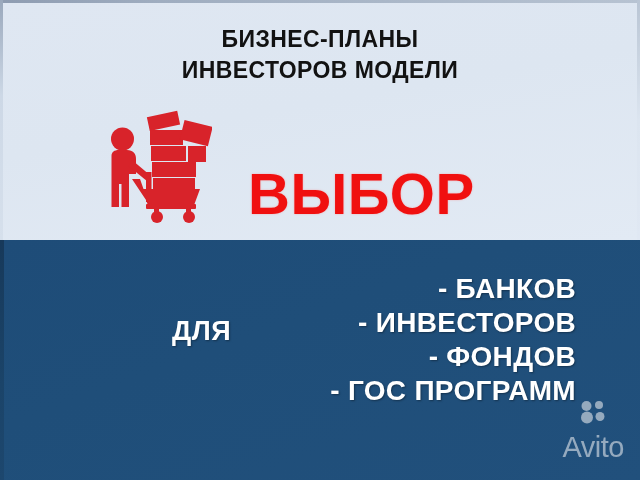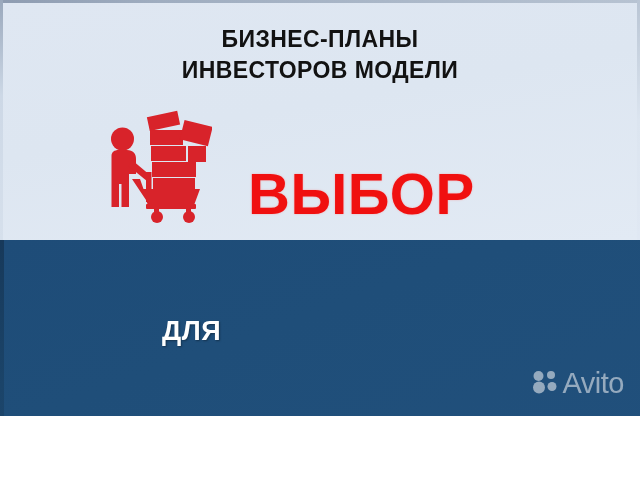--- a/index.html
+++ b/index.html
@@ -3,21 +3,21 @@
 <meta charset="utf-8">
 <style>
   html, body {
     margin: 0;
     padding: 0;
     background: #ffffff;
   }
   #poster {
     position: relative;
     width: 640px;
-    height: 416px;
+    height: 480px;
     overflow: hidden;
     font-family: "Liberation Sans", sans-serif;
     background: #1f4d77;
   }
 
   
   .top-panel {
     position: absolute;
     left: 0;
     top: 0;
@@ -94,21 +94,21 @@
   .bottom-left-edge {
     position: absolute;
     left: 0; top: 240px;
     width: 4px; height: 240px;
     background: linear-gradient(180deg,#17395a 0%, #1b4469 60%, #1d476e 100%);
   }
 
   
   .dlya {
     position: absolute;
-    left: 162px;
+    left: 172px;
     top: 318px;
     color: #ffffff;
     font-weight: bold;
     font-size: 27px;
     letter-spacing: 0.5px;
     line-height: 1;
     text-shadow: 1px 1px 2px rgba(0,0,0,0.35);
   }
 
   
@@ -129,20 +129,21 @@
 
   
   .watermark {
     position: absolute;
     right: 16px;
     bottom: 18px;
     display: flex;
     align-items: center;
     gap: 5px;
     opacity: 0.72;
+    flex-direction: column;
   }
   .wm-dots { display: block; }
   .wm-text {
     color: #c2cdd9;
     font-size: 29px;
     font-weight: normal;
     letter-spacing: -0.5px;
     line-height: 1;
     font-family: "Liberation Sans", sans-serif;
   }
@@ -203,20 +204,26 @@
     </svg>
   </div>
 
   <div class="vybor">ВЫБОР</div>
 
   <div class="bottom-panel"></div>
   <div class="bottom-left-edge"></div>
 
   <div class="dlya">ДЛЯ</div>
 
+  <div class="audience-list">
+    <span class="item">- БАНКОВ</span>
+    <span class="item">- ИНВЕСТОРОВ</span>
+    <span class="item">- ФОНДОВ</span>
+    <span class="item">- ГОС ПРОГРАММ</span>
+  </div>
 
   <div class="watermark">
     <span class="wm-dots">
       <svg width="26" height="24" viewBox="0 0 26 24" xmlns="http://www.w3.org/2000/svg">
         <circle cx="6.5" cy="6" r="5" fill="#c2cdd9"></circle>
         <circle cx="19" cy="5" r="4" fill="#c2cdd9"></circle>
         <circle cx="7" cy="17.5" r="6" fill="#c2cdd9"></circle>
         <circle cx="20" cy="16.5" r="4.5" fill="#c2cdd9"></circle>
       </svg>
     </span>

